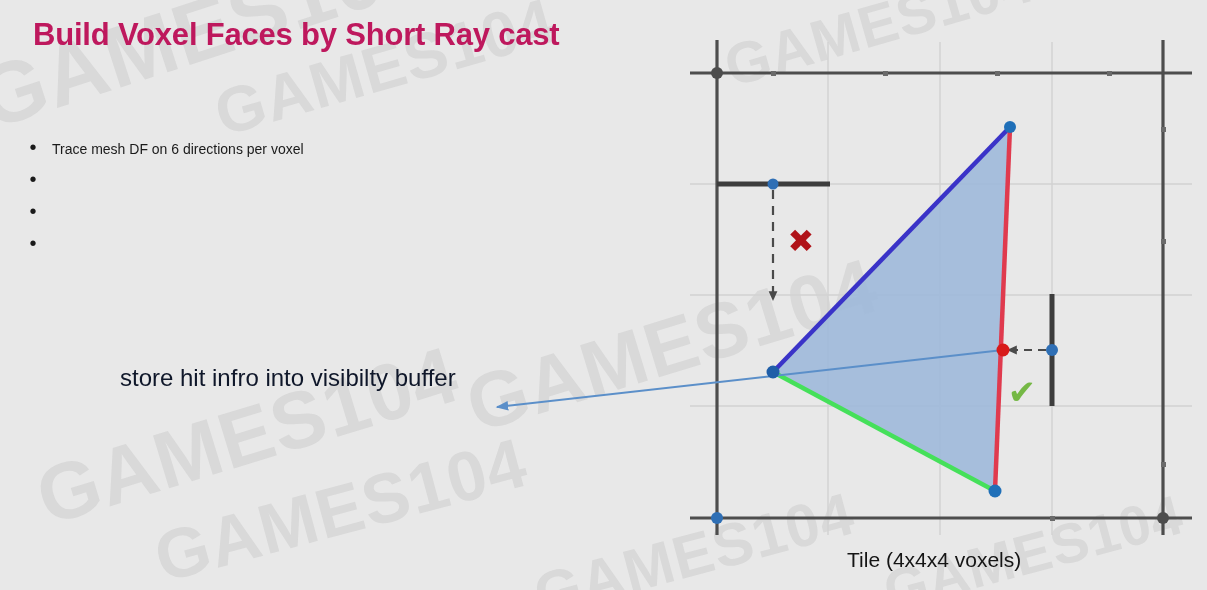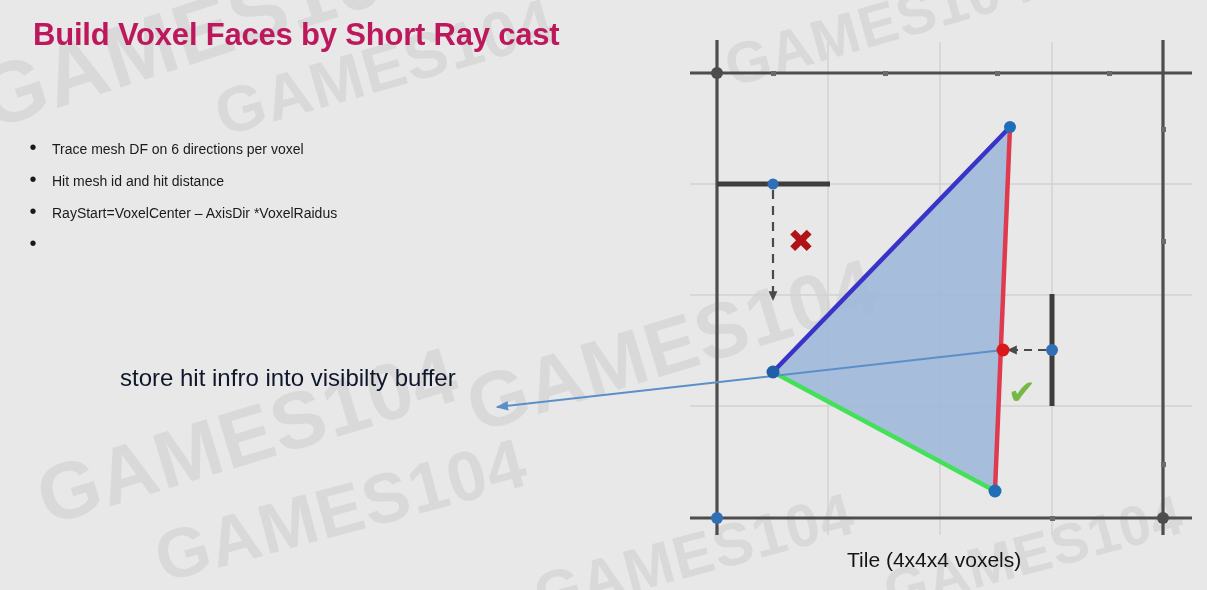--- a/index.html
+++ b/index.html
@@ -124,25 +124,23 @@
 
 <div id="title">Build Voxel Faces by Short Ray cast</div>
 
 <div id="bullets">
   <div class="bullet-row">
     <span class="bullet-dot">•</span>
     <span class="bullet-text">Trace mesh DF on 6 directions per voxel</span>
   </div>
   <div class="bullet-row">
     <span class="bullet-dot">•</span>
-    <span class="bullet-text">Hit mesh id and hit distance</span>
-  </div>
-  <div class="bullet-row">
-    <span class="bullet-dot">•</span>
-    <span class="bullet-text">RayStart=VoxelCenter – AxisDir *VoxelRaidus</span>
+  </div>
+  <div class="bullet-row">
+    <span class="bullet-dot">•</span>
   </div>
   <div class="bullet-row">
     <span class="bullet-dot">•</span>
   </div>
 </div>
 
 <div id="annotation">
   <div class="anno-line" id="anno-line-1">store hit infro into visibilty buffer</div>
 </div>
 

